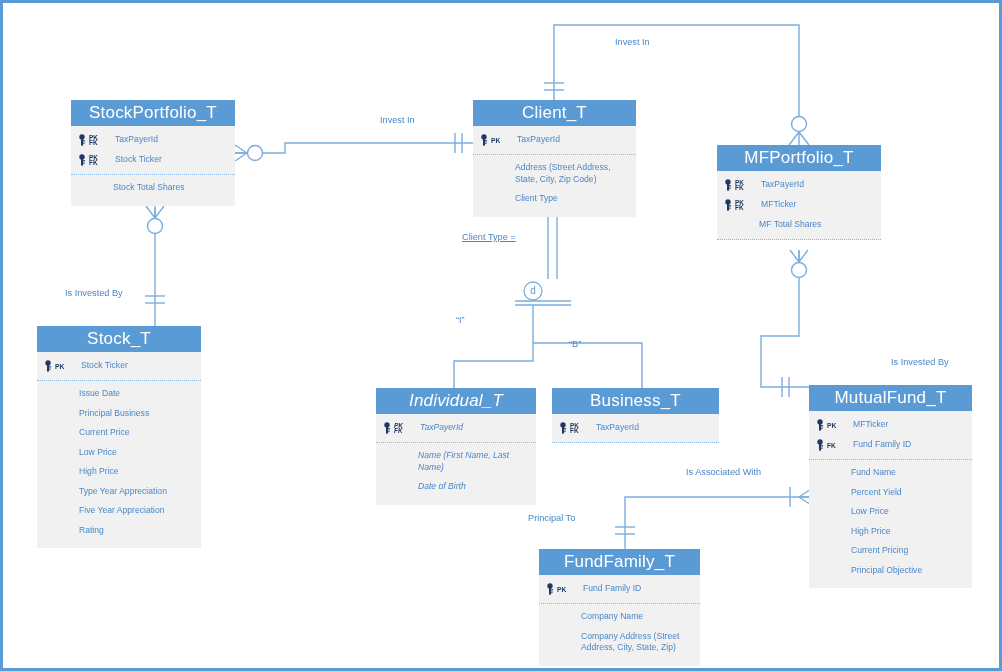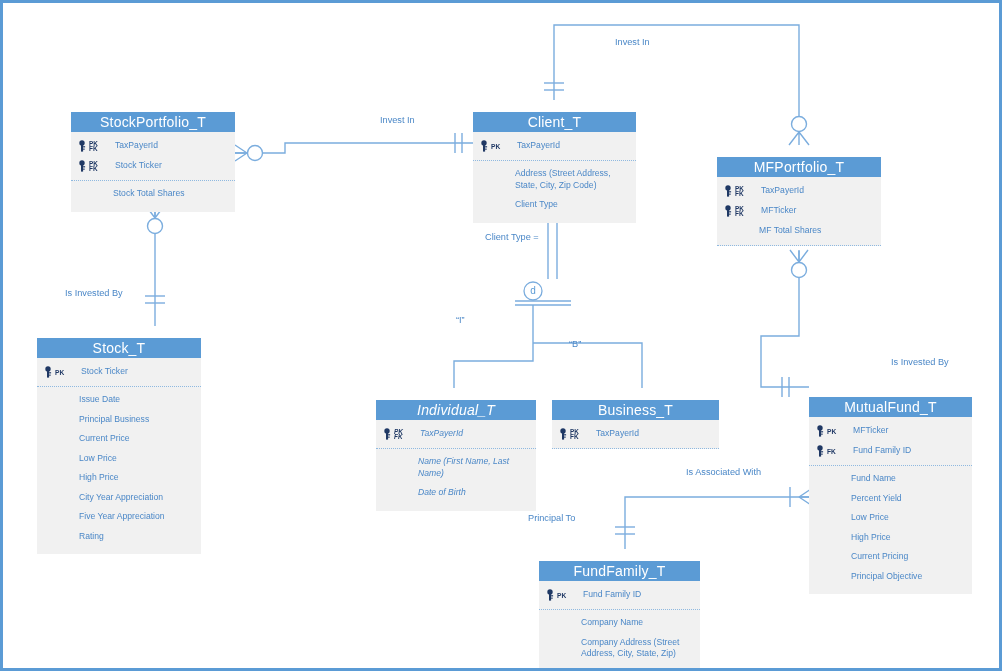--- a/index.html
+++ b/index.html
@@ -7,23 +7,23 @@
   #canvas{
     position:relative;width:1002px;height:671px;background:#ffffff;
     border:3px solid #5b9bd5;box-sizing:border-box;overflow:hidden;
   }
   #wires{position:absolute;left:0;top:0;width:1002px;height:671px;pointer-events:none;}
 
   
   .entity{position:absolute;box-sizing:border-box;}
   .ent-head{
     background:#5b9bd5;color:#ffffff;text-align:center;
-    font-size:14px;letter-spacing:.2px;
+    font-size:17px;letter-spacing:.2px;
     display:flex;align-items:center;justify-content:center;
-    height:20px;box-sizing:border-box;margin-top:12px;
+    height:26px;box-sizing:border-box;
   }
   .ent-body{background:#f1f1f1;box-sizing:border-box;padding:0;}
   .sect-key{padding:4px 0 4px 0;}
   .sect-nonkey{padding:3px 0 8px 0;}
   .divider{border-top:1px dotted #8fb9e0;margin:0;height:0;}
   .attr{
     position:relative;display:flex;align-items:flex-start;
     min-height:18px;padding:4px 6px 4px 8px;box-sizing:border-box;
     color:#4a87c7;font-size:8.6px;line-height:11.5px;
   }
@@ -180,21 +180,21 @@
         <div class="attr indent">
             <span class="label">Current Price</span>
           </div>
         <div class="attr indent">
             <span class="label">Low Price</span>
           </div>
         <div class="attr indent">
             <span class="label">High Price</span>
           </div>
         <div class="attr indent">
-            <span class="label">City Year Appreciation</span>
+            <span class="label">Type Year Appreciation</span>
           </div>
         <div class="attr indent">
             <span class="label">Five Year Appreciation</span>
           </div>
         <div class="attr indent">
             <span class="label">Rating</span>
           </div>
       </div>
     </div>
   </div>
@@ -429,21 +429,21 @@
   <div class="rlabel" style="left:377px;top:112px;">Invest In</div>
 
   <div class="rlabel" style="left:62px;top:285px;">Is Invested By</div>
 
   <div class="rlabel" style="left:888px;top:354px;">Is Invested By</div>
 
   <div class="rlabel" style="left:683px;top:464px;">Is Associated With</div>
 
   <div class="rlabel" style="left:525px;top:510px;">Principal To</div>
 
-  <div class="rlabel" style="left:482px;top:229px;">Client Type =</div>
+  <div class="rlabel" style="left:459px;top:229px;text-decoration:underline;">Client Type =</div>
 
   <div class="dlabel" style="left:523px;top:281px;">d</div>
 
   <div class="rlabel" style="left:453px;top:312px;">“I”</div>
 
   <div class="rlabel" style="left:566px;top:336px;">“B”</div>
 
 </div>
 
 </body></html>

